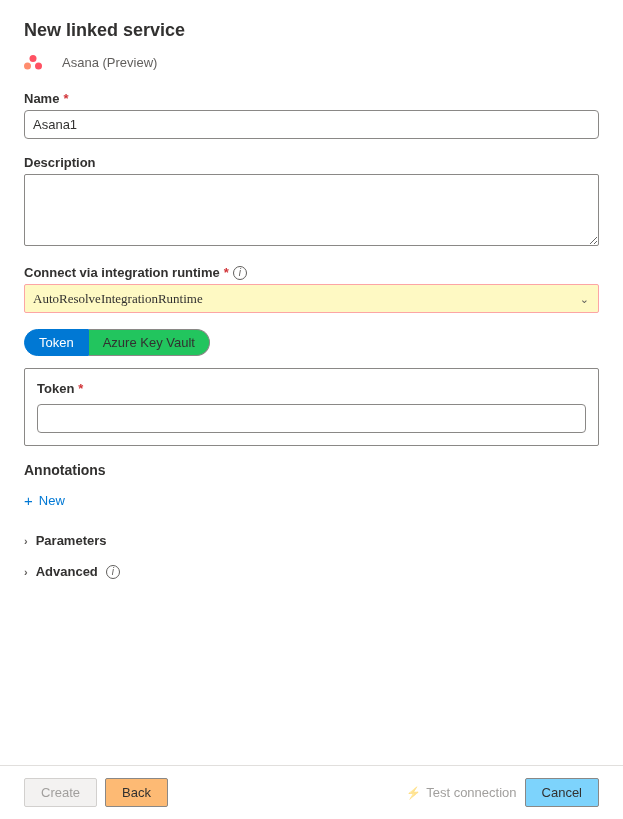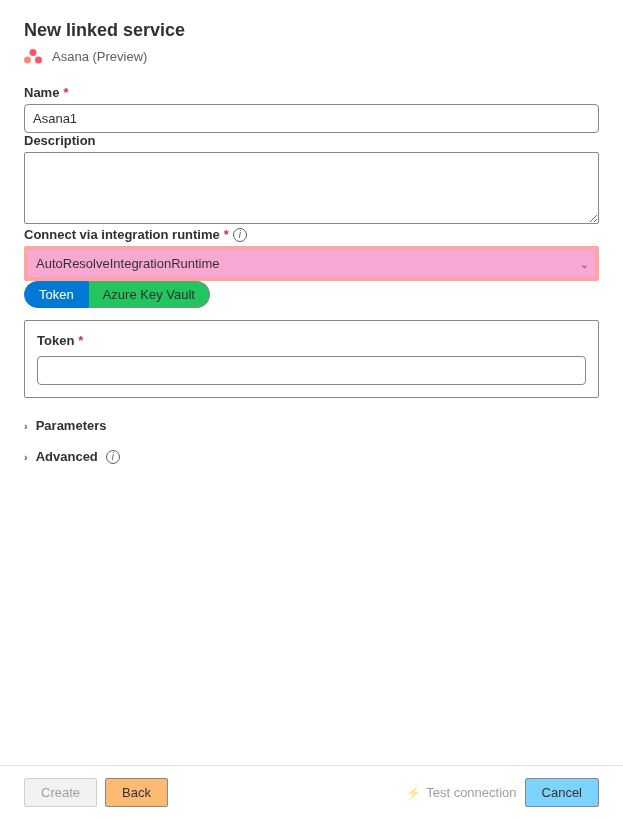--- a/index.html
+++ b/index.html
@@ -17,36 +17,37 @@
     .panel {
       flex: 1;
       padding: 20px 24px;
       overflow-y: auto;
     }
 
     .page-title {
       font-size: 18px;
       font-weight: 600;
       color: #323130;
-      margin-bottom: 6px;
+      margin-bottom: 12px;
     }
 
     .subtitle-row {
       display: flex;
       align-items: center;
-      gap: 10px;
+      gap: 20px;
       margin-bottom: 20px;
     }
 
     .subtitle-text {
       font-size: 13px;
       color: #605e5c;
     }
 
     .field-group {
+      margin-bottom: 16px;
     }
 
     .field-label {
       font-size: 13px;
       font-weight: 600;
       color: #323130;
       margin-bottom: 4px;
       display: flex;
       align-items: center;
       gap: 4px;
@@ -94,29 +95,29 @@
       resize: vertical;
       height: 72px;
     }
 
     .select-wrapper {
       position: relative;
     }
 
     .select-input {
       width: 100%;
-      border: 4px solid #fca5a5;
+      border: 1px solid #fca5a5;
       border-radius: 2px;
       padding: 6px 8px;
       padding-right: 30px;
       font-size: 13px;
       color: #323130;
       outline: none;
-      font-family: Liberation Sans, sans-serif;
-      background: #f9a8d4;
+      font-family: Liberation Serif, serif;
+      background: #fef9c3;
       appearance: none;
       -webkit-appearance: none;
       cursor: pointer;
     }
 
     .select-chevron {
       position: absolute;
       right: 10px;
       top: 50%;
       transform: translateY(-50%);
@@ -338,20 +339,27 @@
   </div>
 
   <div class="token-box">
     <div class="token-label">
       <span>Token</span>
       <span class="required-star">*</span>
     </div>
     <input type="text" class="text-input" value="" style="">
   </div>
 
+  <div class="field-group">
+    <div class="section-heading">Annotations</div>
+    <button class="add-new-btn">
+      <span class="plus-icon">+</span>
+      <span>New</span>
+    </button>
+  </div>
 
   <div class="collapsible-section">
     <button class="collapsible-header">
       <span class="chevron-right">›</span>
       <span>Parameters</span>
     </button>
   </div>
 
   <div class="collapsible-section">
     <button class="collapsible-header">

